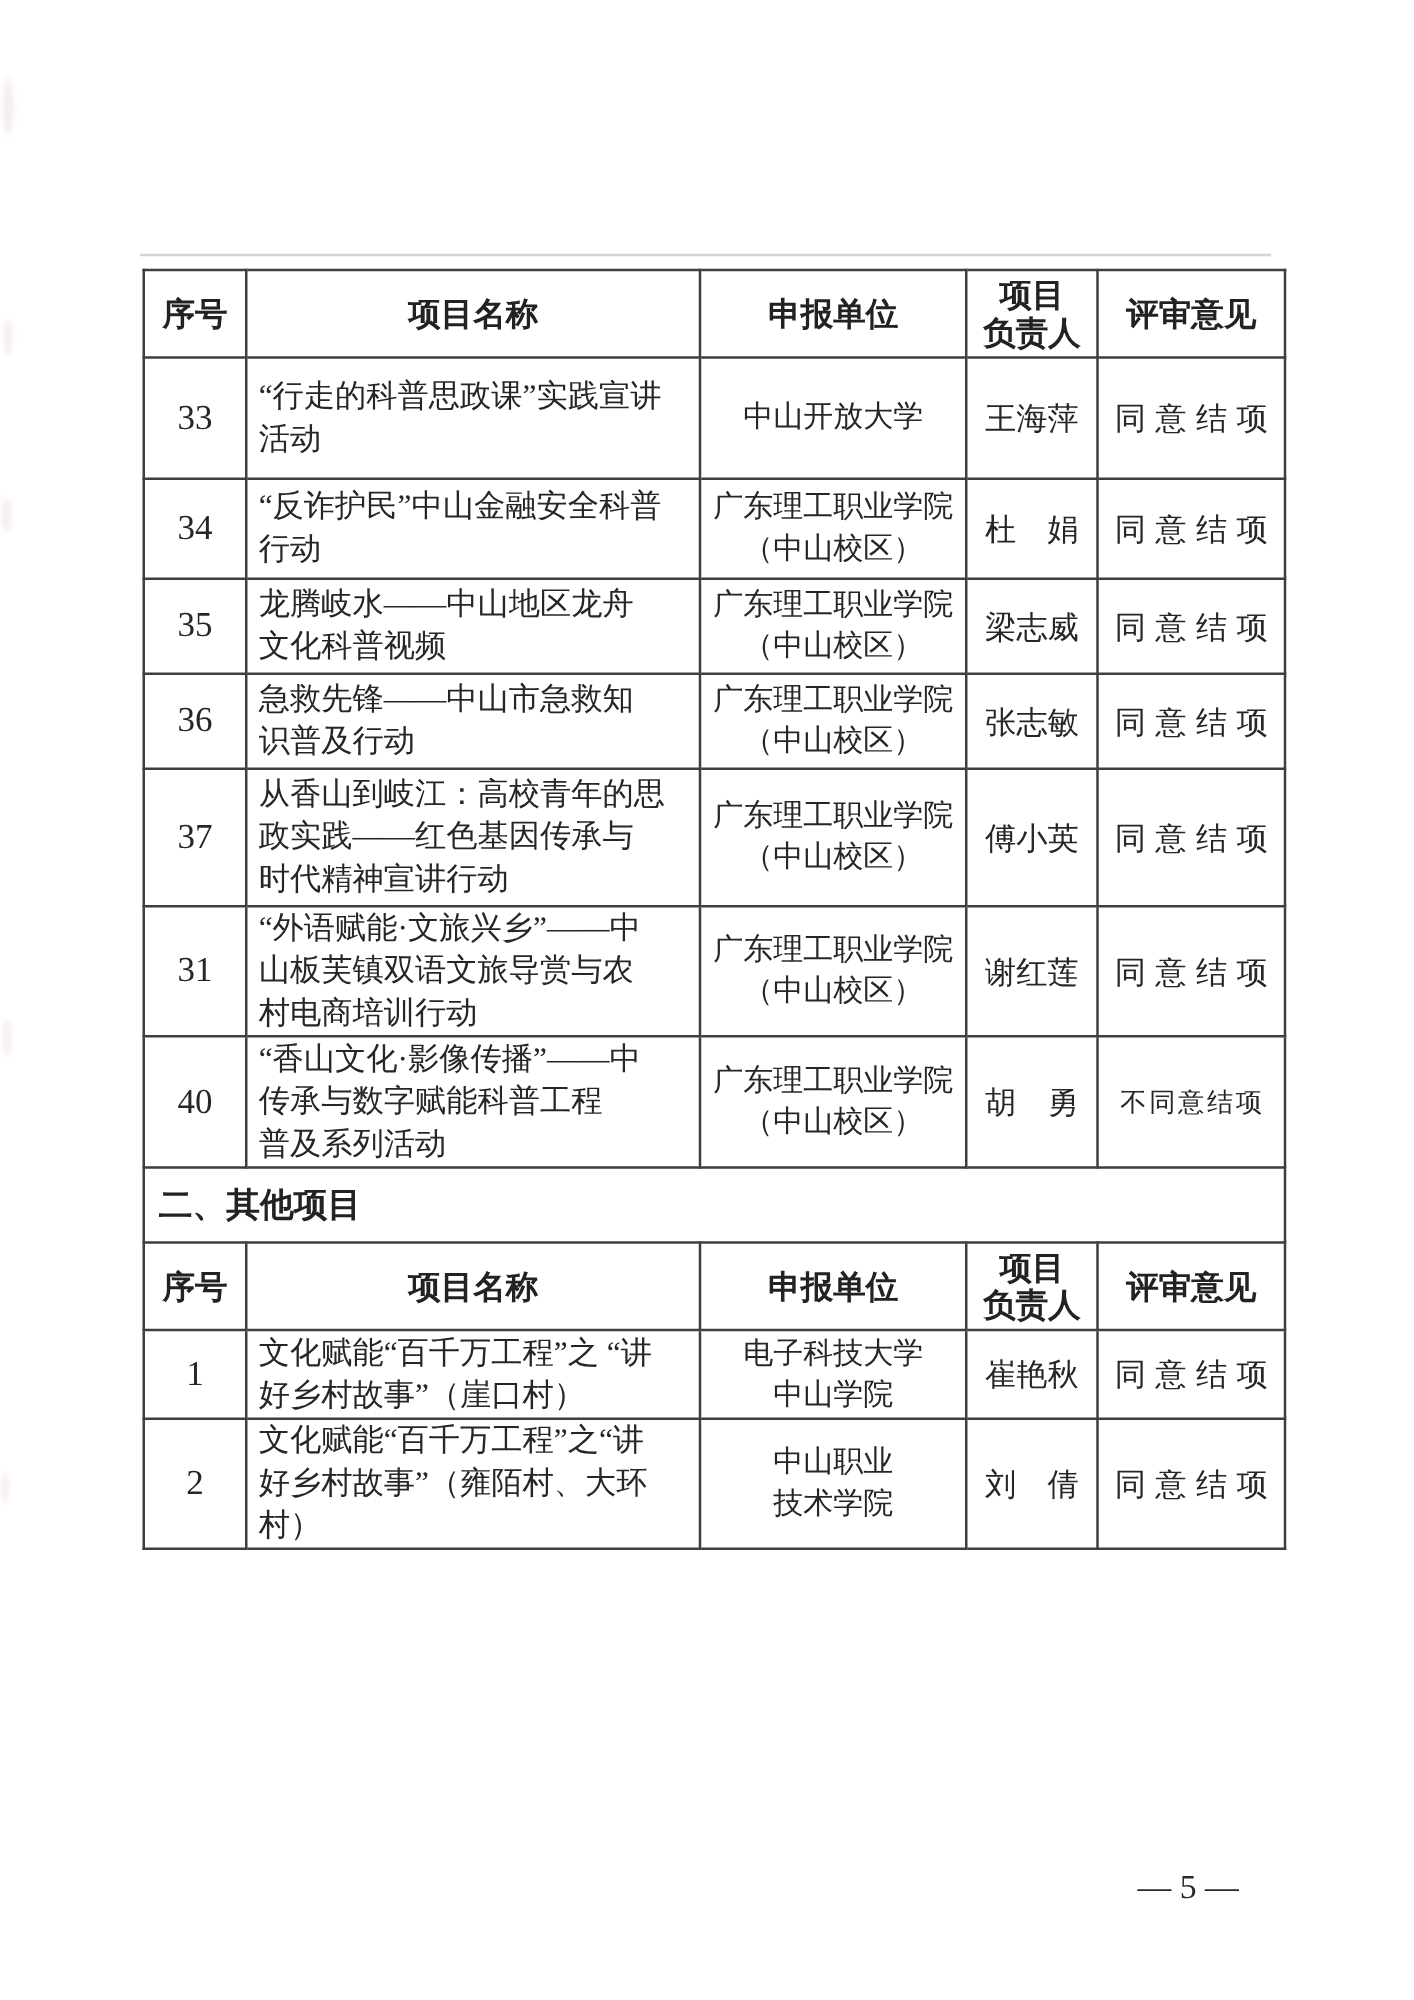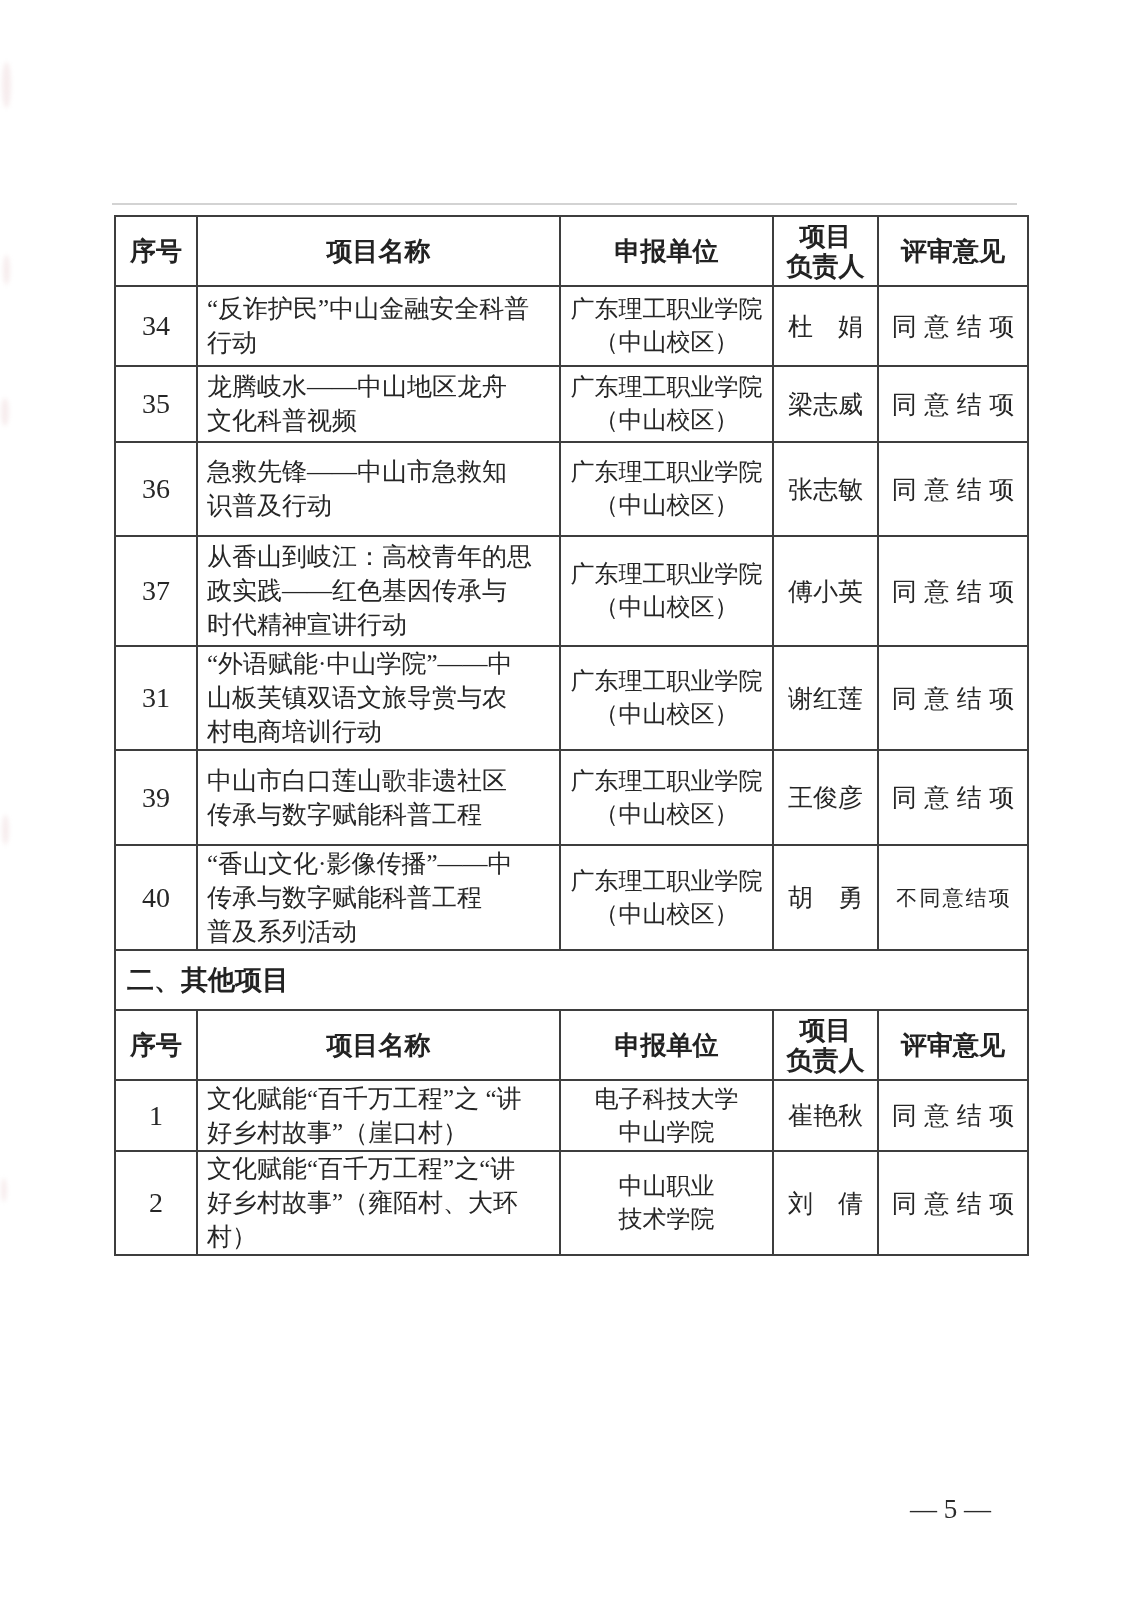--- a/index.html
+++ b/index.html
@@ -132,20 +132,28 @@
   <tbody>
       <tr class="hdr">
     <th>序号</th>
     <th>项目名称</th>
     <th>申报单位</th>
     <th>项目
 负责人</th>
     <th>评审意见</th>
   </tr>
 
+  <tr style="height:97px">
+    <td class="no">33</td>
+    <td class="name">“行走的科普思政课”实践宣讲
+活动</td>
+    <td class="unit">中山开放大学</td>
+    <td class="leader">王海萍</td>
+    <td class="review">同意结项</td>
+  </tr>
 
   <tr style="height:80px">
     <td class="no">34</td>
     <td class="name">“反诈护民”中山金融安全科普
 行动</td>
     <td class="unit">广东理工职业学院
 （中山校区）</td>
     <td class="leader">杜　娟</td>
     <td class="review">同意结项</td>
   </tr>
@@ -153,21 +161,21 @@
   <tr style="height:76px">
     <td class="no">35</td>
     <td class="name">龙腾岐水——中山地区龙舟
 文化科普视频</td>
     <td class="unit">广东理工职业学院
 （中山校区）</td>
     <td class="leader">梁志威</td>
     <td class="review">同意结项</td>
   </tr>
 
-  <tr style="height:94px">
+  <tr style="height:76px">
     <td class="no">36</td>
     <td class="name">急救先锋——中山市急救知
 识普及行动</td>
     <td class="unit">广东理工职业学院
 （中山校区）</td>
     <td class="leader">张志敏</td>
     <td class="review">同意结项</td>
   </tr>
 
   <tr style="height:110px">
@@ -176,38 +184,29 @@
 政实践——红色基因传承与
 时代精神宣讲行动</td>
     <td class="unit">广东理工职业学院
 （中山校区）</td>
     <td class="leader">傅小英</td>
     <td class="review">同意结项</td>
   </tr>
 
   <tr style="height:102px">
     <td class="no">31</td>
-    <td class="name">“外语赋能·中山学院”——中
+    <td class="name">“外语赋能·文旅兴乡”——中
 山板芙镇双语文旅导赏与农
 村电商培训行动</td>
     <td class="unit">广东理工职业学院
 （中山校区）</td>
     <td class="leader">谢红莲</td>
     <td class="review">同意结项</td>
   </tr>
 
-  <tr style="height:95px">
-    <td class="no">39</td>
-    <td class="name">中山市白口莲山歌非遗社区
-传承与数字赋能科普工程</td>
-    <td class="unit">广东理工职业学院
-（中山校区）</td>
-    <td class="leader">王俊彦</td>
-    <td class="review">同意结项</td>
-  </tr>
 
   <tr style="height:105px">
     <td class="no">40</td>
     <td class="name">“香山文化·影像传播”——中
 传承与数字赋能科普工程
 普及系列活动</td>
     <td class="unit">广东理工职业学院
 （中山校区）</td>
     <td class="leader">胡　勇</td>
     <td class="review small">不同意结项</td>

